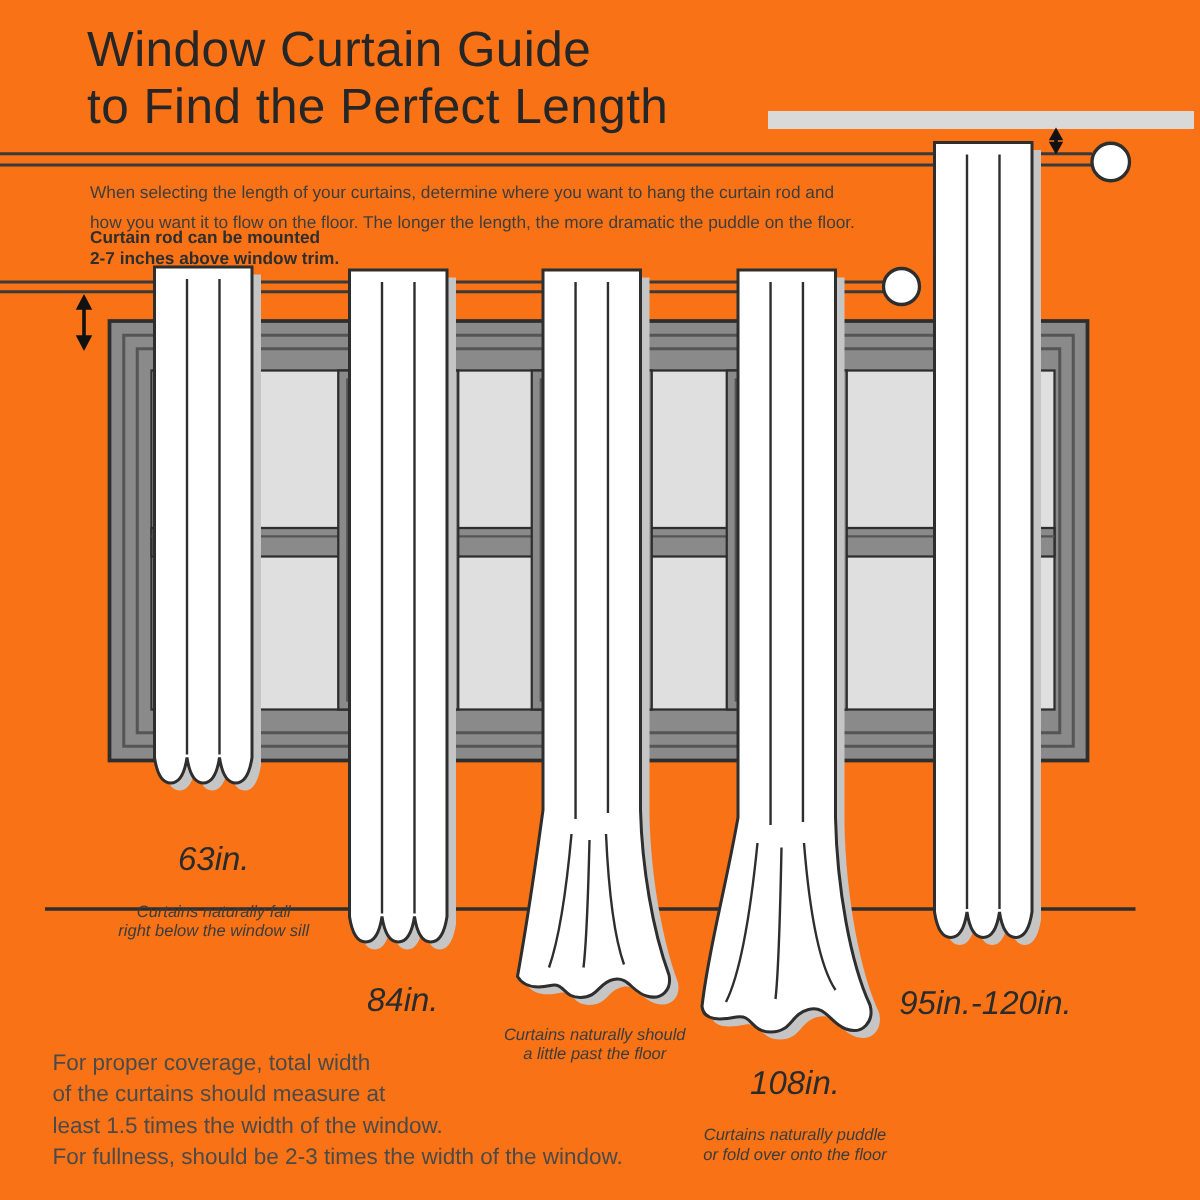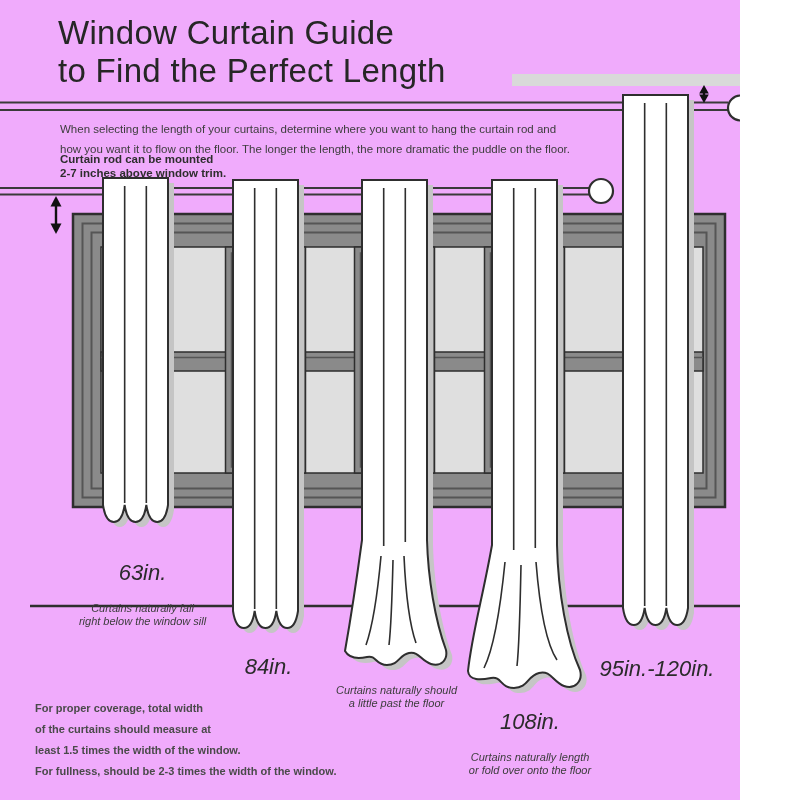--- a/index.html
+++ b/index.html
@@ -1,34 +1,34 @@
 <!DOCTYPE html>
 <html><head>
 <meta charset="utf-8">
 <style>
   html,body{margin:0;padding:0;background:#fff;}
-  #canvas{position:relative;width:740px;height:800px;background:#f0abfc;overflow:hidden;
+  #canvas{position:relative;width:800px;height:800px;background:#f97316;overflow:hidden;
           font-family:"Liberation Sans","DejaVu Sans",sans-serif;color:#3c3c3c;}
   #art{position:absolute;left:0;top:0;z-index:0;}
   .txt{position:absolute;z-index:1;white-space:pre-line;}
   .title{left:58px;top:14px;font-size:33px;line-height:38px;letter-spacing:.3px;
          color:#262626;font-weight:500;}
   .intro{left:60px;top:119px;font-size:11.5px;line-height:20px;color:#3d3d3d;}
   .rod-note{left:60px;top:152px;font-size:11.5px;line-height:14px;font-weight:bold;color:#2e2e2e;}
   .ceiling-note{left:703px;top:125px;width:95px;font-size:11.5px;line-height:14px;
                 font-weight:bold;color:#2e2e2e;}
   .len-label{text-align:center;font-style:italic;}
   .len-num{font-size:22px;line-height:23px;color:#2b2b2b;}
   .len-desc{font-size:11px;line-height:12.5px;color:#3c3c3c;white-space:pre-line;}
   .l63 {left:40px; top:543px;width:205px;}
   .l84 {left:166px;top:637px;width:205px;}
   .l95 {left:294px;top:666px;width:205px;}
   .l108{left:420px;top:692px;width:220px;}
   .l95120{left:554px;top:639px;width:206px;}
-  .footer{left:35px;top:698px;font-size:11px;line-height:21px;font-weight:bold;color:#4a4a4a;}
+  .footer{left:35px;top:698px;font-size:15px;line-height:21px;font-weight:normal;color:#4a4a4a;}
 </style>
 </head>
 <body>
 
 <div id="canvas">
 
   <svg id="art" width="800" height="800" viewBox="0 0 800 800">
 
     <rect x="512" y="74" width="284" height="12" fill="#d9d9d9"></rect>
 
@@ -122,21 +122,21 @@
   </div>
   <div class="txt len-label l84">
     <div class="len-num">84in.</div>
   </div>
   <div class="txt len-label l95">
     <div class="len-desc">Curtains naturally should
 a little past the floor</div>
   </div>
   <div class="txt len-label l108">
     <div class="len-num">108in.</div>
-    <div class="len-desc">Curtains naturally length
+    <div class="len-desc">Curtains naturally puddle
 or fold over onto the floor</div>
   </div>
   <div class="txt len-label l95120">
     <div class="len-num">95in.-120in.</div>
   </div>
 
   <div class="txt footer">For proper coverage, total width
 of the curtains should measure at
 least 1.5 times the width of the window.
 For fullness, should be 2-3 times the width of the window.</div>

